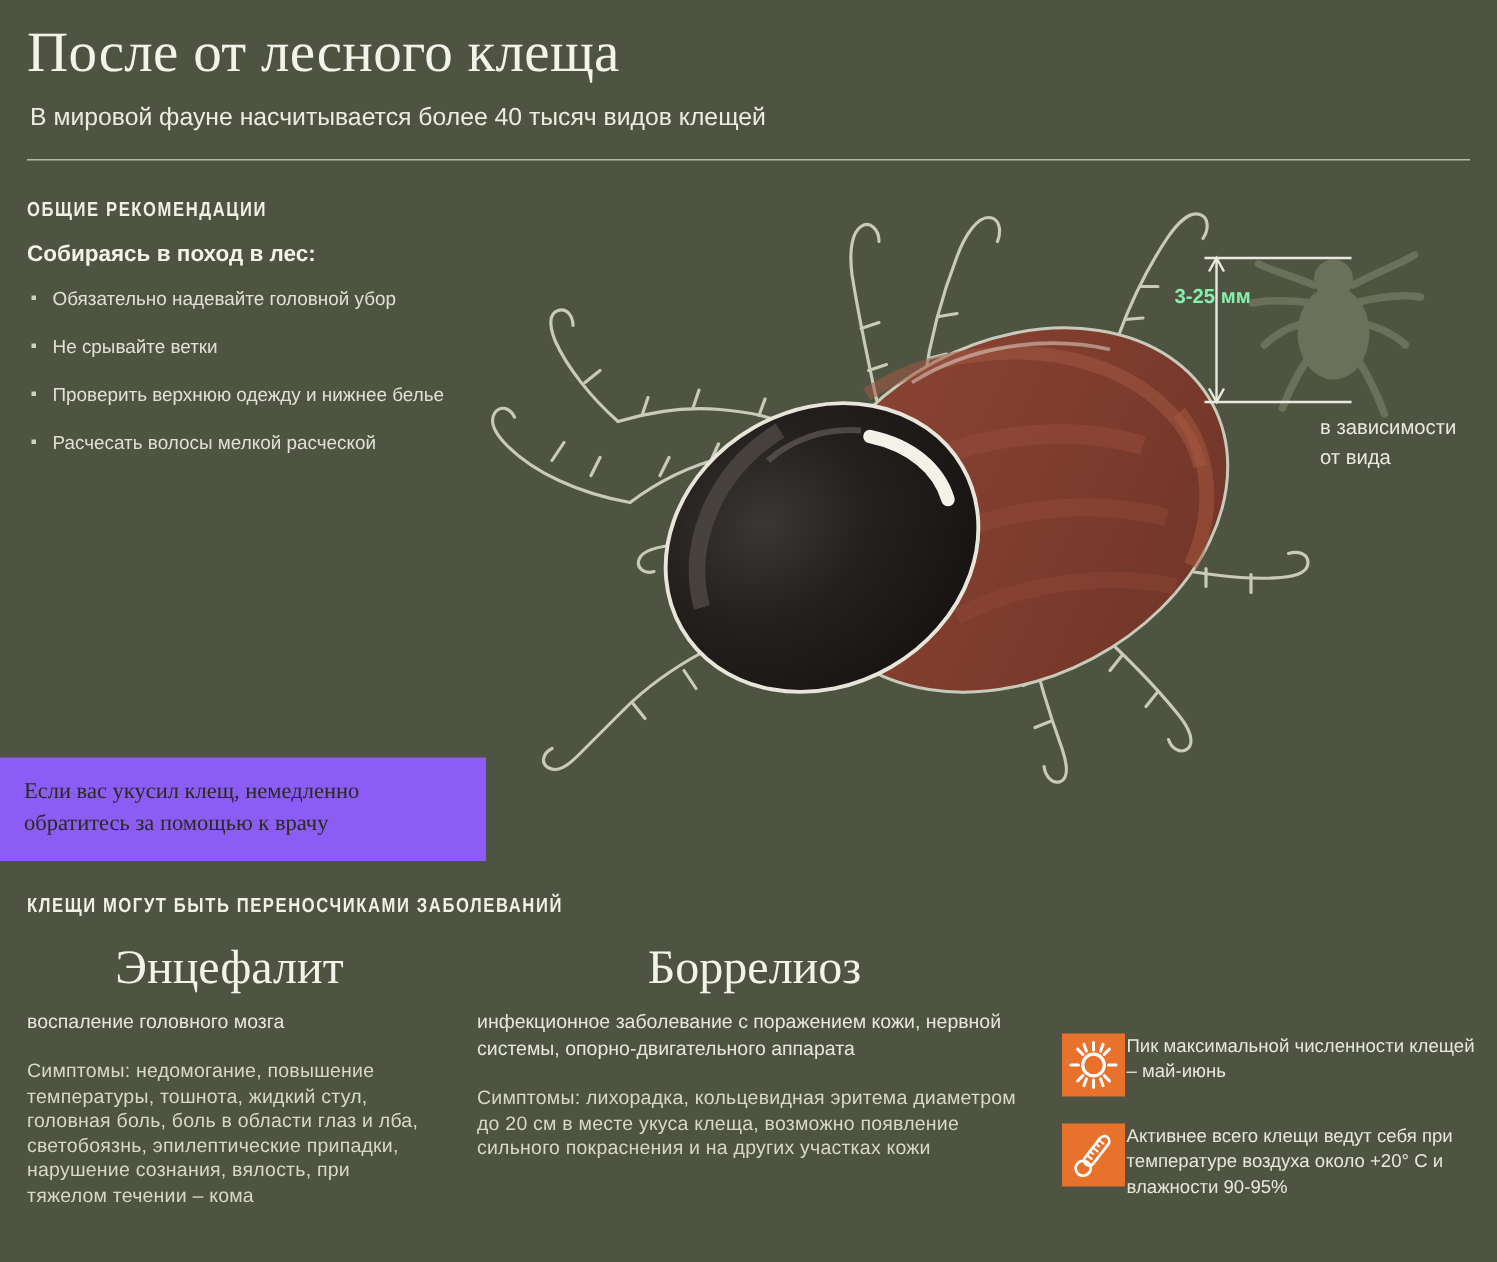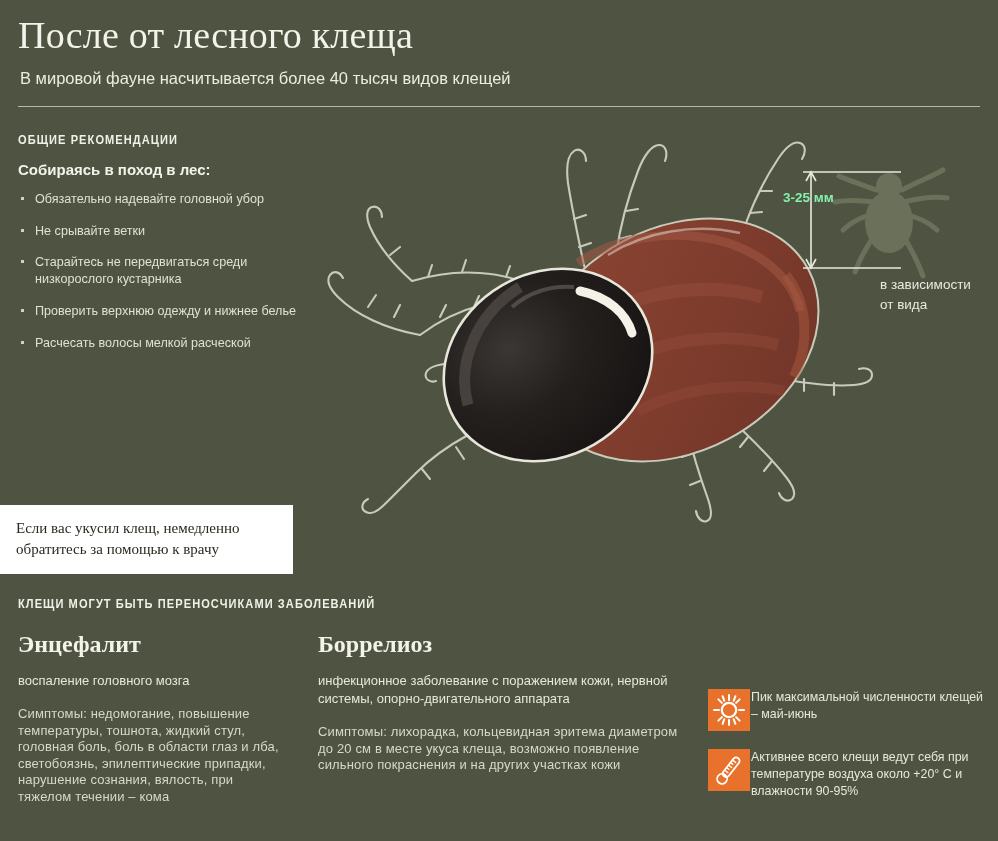--- a/index.html
+++ b/index.html
@@ -41,22 +41,22 @@
   ul.bullets{list-style:none;margin:0 0 16px 0;padding:0;}
   ul.bullets li{
     position:relative;padding-left:17px;margin-bottom:15px;
     font-size:12.6px;line-height:16.5px;color:#dfe1d2;
   }
   ul.bullets li:before{
     content:"";position:absolute;left:3px;top:6px;width:3px;height:3px;
     background:#cfd2bf;
   }
   .callout{
-    position:absolute;left:0;top:505px;width:293px;
-    background:#ffffff;padding:13px 15px 14px 16px;
+    position:absolute;left:0;top:505px;width:324px;
+    background:#8b5cf6;padding:13px 15px 14px 16px;
     box-sizing:border-box;
   }
   .callout p{
     margin:0;font-family:"Liberation Serif", serif;
     font-size:15px;line-height:21px;color:#2a2a20;
   }
 
   
   .tick-art{position:absolute;left:316px;top:115px;width:560px;height:450px;}
   .tick-art svg{display:block;}
@@ -73,21 +73,21 @@
   
   .bottom{position:absolute;left:18px;top:596px;width:962px;}
   .bottom .kicker{margin-bottom:16px;}
 
   .disease-cols{position:relative;}
   .disease{position:absolute;top:0;}
   .d1{left:0;width:270px;}
   .d2{left:300px;width:370px;}
   .d-name{
     font-family:"Liberation Serif", serif;
-    font-size:24px;line-height:34px;color:#f2f3e9;margin:0 0 11px 0;font-weight:700;
+    font-size:32px;line-height:34px;color:#f2f3e9;margin:0 0 11px 0;font-weight:400;text-align:center;
   }
   .d-desc{
     font-size:13px;line-height:18px;color:#e6e8da;margin:0 0 16px 0;
   }
   .d-sym{
     font-size:13px;line-height:16.5px;color:#d6d9c6;margin:0;letter-spacing:.15px;
   }
 
   
   .facts{position:absolute;left:690px;top:62px;width:280px;}
@@ -111,21 +111,20 @@
   </div>
   <div class="hrule"></div>
 
   <div class="left-col">
     <div class="kicker">ОБЩИЕ РЕКОМЕНДАЦИИ</div>
 
     <div class="sub-head">Собираясь в поход в лес:</div>
     <ul class="bullets">
       <li>Обязательно надевайте головной убор</li>
       <li>Не срывайте ветки</li>
-      <li>Старайтесь не передвигаться среди низкорослого кустарника</li>
     </ul>
 
     <ul class="bullets">
       <li>Проверить верхнюю одежду и нижнее белье</li>
       <li>Расчесать волосы мелкой расческой</li>
     </ul>
   </div>
 
   <div class="callout">
     <p>Если вас укусил клещ, немедленно обратитесь за помощью к врачу</p>

